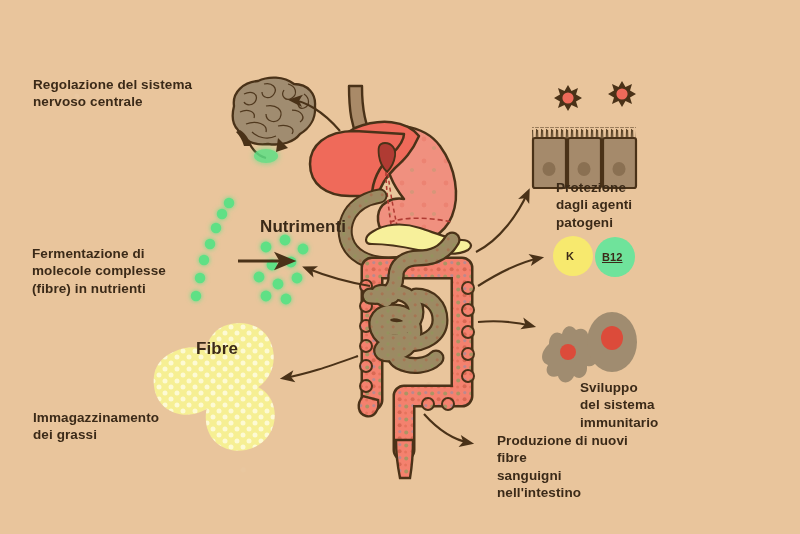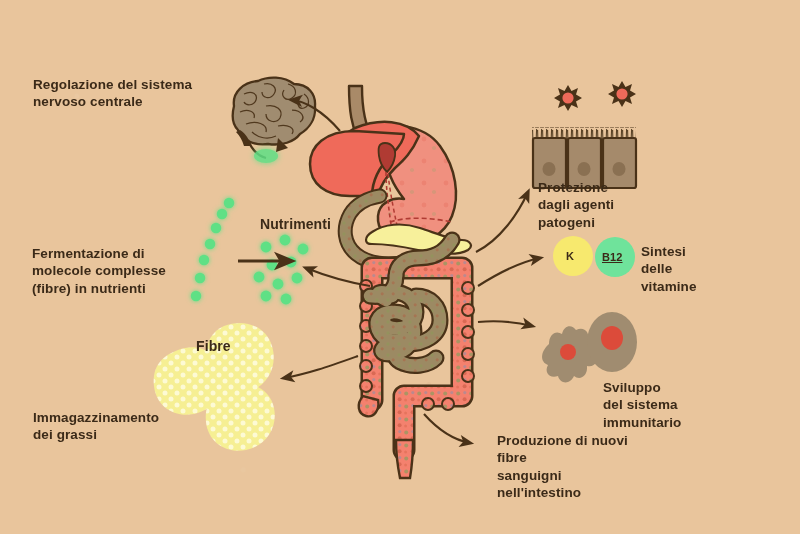--- a/index.html
+++ b/index.html
@@ -12,21 +12,21 @@
   #stage{position:absolute;inset:0;width:640px;height:534px;}
   .lbl{
     position:absolute;
     color:#3b2a18;
     font-weight:700;
     font-size:13.5px;
     line-height:1.28;
     letter-spacing:.1px;
     white-space:pre-line;
   }
-  .lbl.sm{font-size:14px;}
+  .lbl.sm{font-size:17px;}
   svg{position:absolute;left:0;top:0;}
   .noise{
     position:absolute;inset:0;pointer-events:none;
     background:
       radial-gradient(circle at 12% 18%, rgba(255,255,255,.05) 0 2px, transparent 3px),
       radial-gradient(circle at 67% 72%, rgba(120,80,40,.04) 0 2px, transparent 3px),
       radial-gradient(circle at 38% 88%, rgba(255,255,255,.04) 0 2px, transparent 3px);
     opacity:.9;
   }
 </style>
@@ -277,26 +277,24 @@
   <div class="lbl" style="left:33px;top:76px;">Regolazione del sistema
 nervoso centrale</div>
 
   <div class="lbl" style="left:33px;top:409px;">Immagazzinamento
 dei grassi</div>
 
   <div class="lbl" style="left:32px;top:245px;">Fermentazione di
 molecole complesse
 (fibre) in nutrienti</div>
 
-  <div class="lbl" style="left:538px;top:179px;">Protezione dagli agenti patogeni</div>
-
-  <div class="lbl" style="left:641px;top:243px;">Sintesi delle
-vitamine</div>
-
-  <div class="lbl" style="left:580px;top:379px;margin-left:23px;">Sviluppo del sistema
+  <div class="lbl" style="left:556px;top:179px;">Protezione dagli agenti patogeni</div>
+
+
+  <div class="lbl" style="left:580px;top:379px;">Sviluppo del sistema
 immunitario</div>
 
   <div class="lbl" style="left:497px;top:432px;">Produzione di nuovi fibre
 sanguigni nell'intestino</div>
 
   <div class="lbl sm" style="left:196px;top:290px;margin-top:48px;">Fibre</div>
 
   <div class="lbl sm" style="left:260px;top:216px;">Nutrimenti</div>
 
   <div class="lbl" style="left:566px;top:249px;font-size:11px;color:#3b2a18;">K</div>

